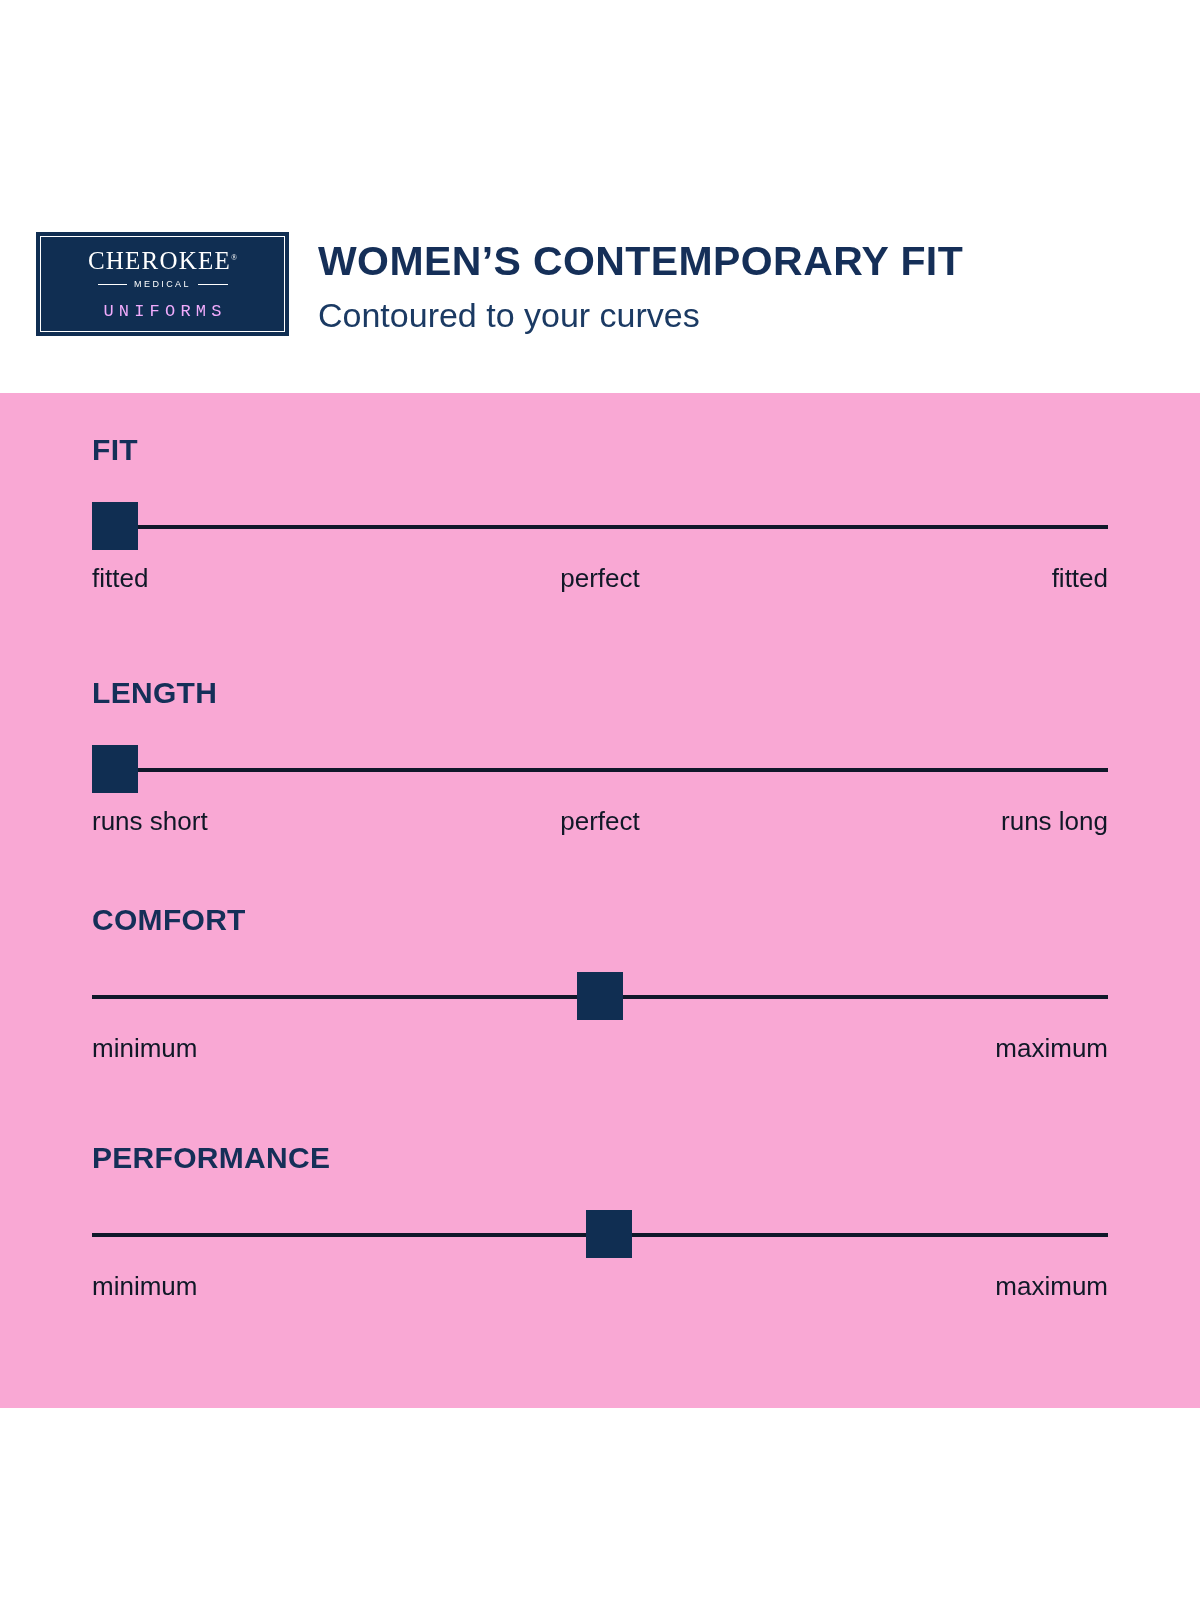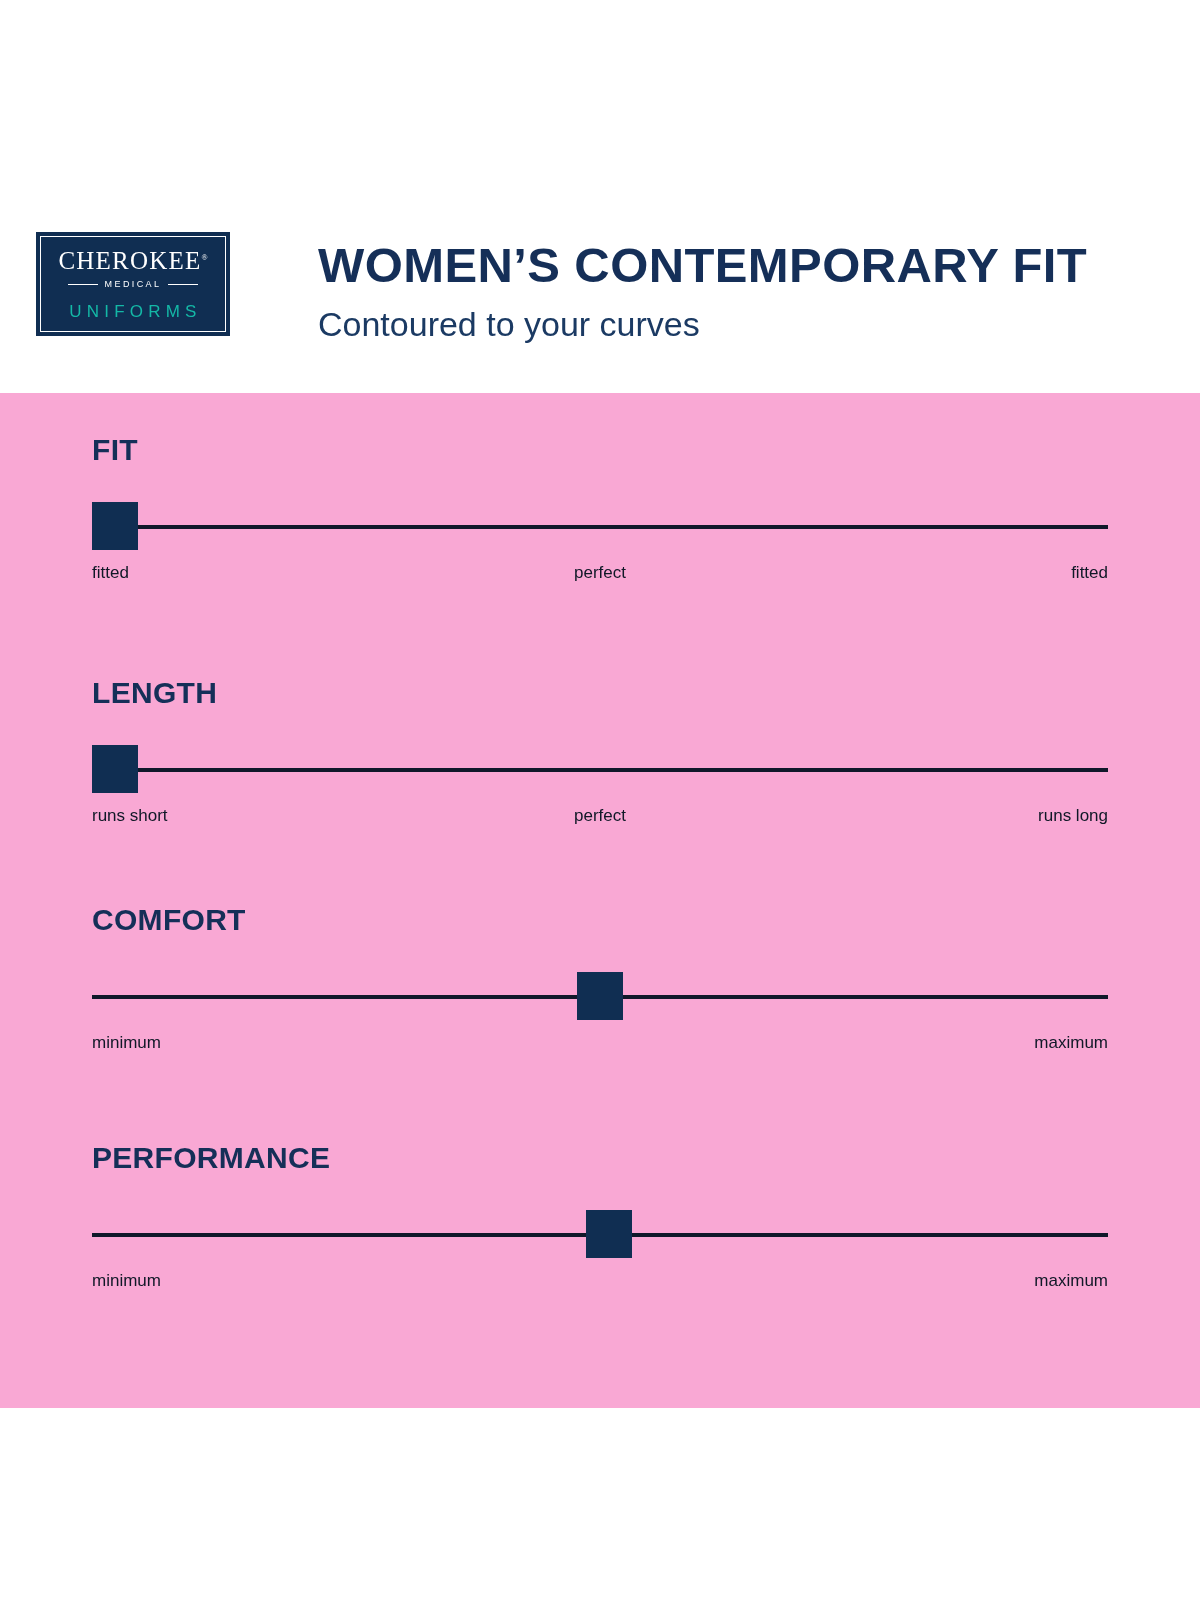--- a/index.html
+++ b/index.html
@@ -30,21 +30,21 @@
     top: 0;
     width: 1200px;
     height: 393px;
     background: #ffffff;
   }
 
   .logo-box {
     position: absolute;
     left: 36px;
     top: 232px;
-    width: 194px;
+    width: 253px;
     height: 104px;
     background: #102E52;
     box-sizing: border-box;
     padding: 4px;
   }
   .logo-inner {
     width: 100%;
     height: 100%;
     border: 1.5px solid #ffffff;
     box-sizing: border-box;
@@ -83,38 +83,38 @@
   .logo-medical-text {
     font-family: "Liberation Sans", sans-serif;
     color: #ffffff;
     font-size: 9px;
     letter-spacing: 2.4px;
     line-height: 1;
     white-space: nowrap;
   }
   .logo-uniforms {
     margin-top: 14px;
-    font-family: Liberation Sans, sans-serif;
-    color: #14b8a6;
+    font-family: Liberation Mono, monospace;
+    color: #f0abfc;
     font-size: 17px;
     letter-spacing: 5.2px;
     line-height: 1;
     white-space: nowrap;
     text-indent: 5px;
   }
 
   .title-block {
     position: absolute;
     left: 318px;
     top: 240px;
   }
   .main-title {
     font-family: "Liberation Sans", sans-serif;
     font-weight: bold;
-    font-size: 49px;
+    font-size: 41px;
     letter-spacing: 0.4px;
     color: #152F58;
     line-height: 1.06;
     margin: 0;
     white-space: nowrap;
   }
   .subtitle {
     font-family: "Liberation Sans", sans-serif;
     font-weight: normal;
     font-size: 34px;
@@ -181,21 +181,21 @@
     position: relative;
     margin-top: 12px;
     height: 34px;
     width: 1016px;
   }
   .scale-label {
     position: absolute;
     top: 0;
     font-family: "Liberation Sans", sans-serif;
     font-weight: normal;
-    font-size: 17px;
+    font-size: 26px;
     color: #101827;
     line-height: 1.25;
     white-space: nowrap;
   }
   .label-left   { left: 0; }
   .label-center { left: 50%; transform: translateX(-50%); }
   .label-right  { right: 0; }
 </style>
 </head>
 <body>

